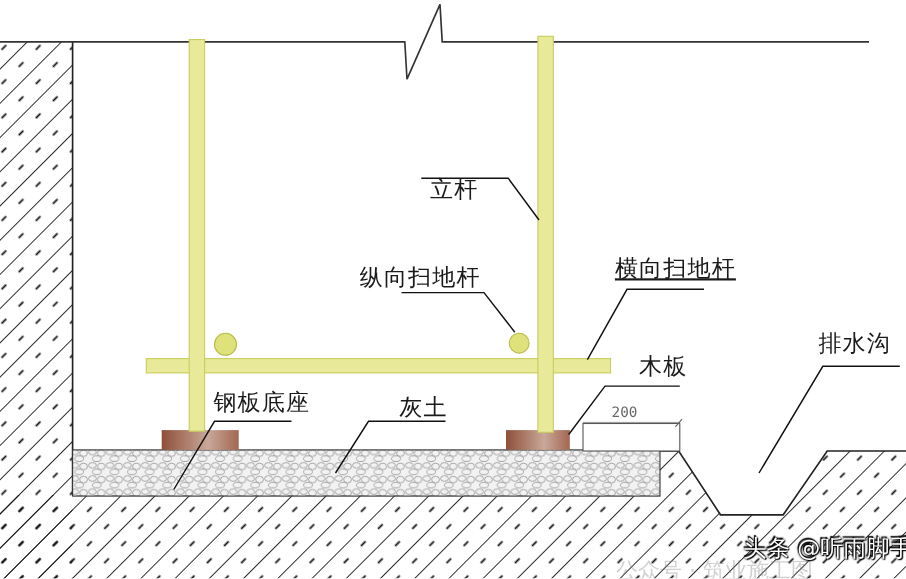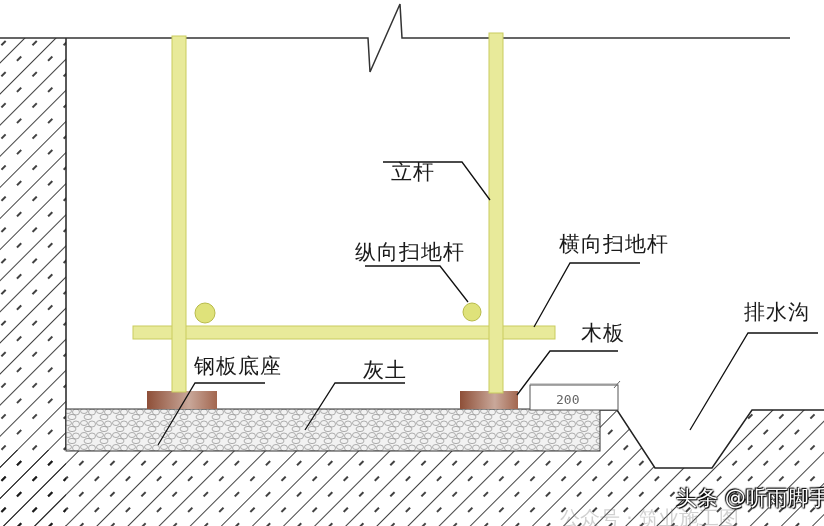--- a/index.html
+++ b/index.html
@@ -81,22 +81,22 @@
     <path d="M618,351 L550,351 L517,395"></path>
     <path d="M818,333 L748,333 L690,430"></path>
     <path d="M265,383 L195,383 L158,445"></path>
     <path d="M405,383 L335,383 L305,430"></path>
   </g>
 
   <line x1="614" y1="388" x2="620" y2="381" stroke="#666" stroke-width="1"></line>
 </svg>
 
 <span class="lbl" style="left:391px;top:134px;margin-top:24px;">立杆</span>
-<span class="lbl" style="left:327px;top:238px;margin-left:28px;">纵向扫地杆</span>
-<span class="lbl" style="left:559px;top:230px;">横向扫地杆</span>
+<span class="lbl" style="left:327px;top:238px;">纵向扫地杆</span>
+<span class="lbl" style="left:559px;top:230px;text-decoration:underline;">横向扫地杆</span>
 <span class="lbl" style="left:581px;top:319px;">木板</span>
 <span class="lbl" style="left:744px;top:298px;">排水沟</span>
 <span class="lbl" style="left:194px;top:352px;">钢板底座</span>
 <span class="lbl" style="left:363px;top:356px;text-align:center;">灰土</span>
-<span class="dim" style="left:556px;top:368px;margin-top:24px;">200</span>
+<span class="dim" style="left:556px;top:368px;">200</span>
 
 <span class="wm2" style="left:560px;top:478px;">公众号 · 筑业施工图</span>
 <span class="wm" style="left:632px;top:484px;margin-left:44px;">头条 @听雨脚手架</span>
 
 </body></html>

